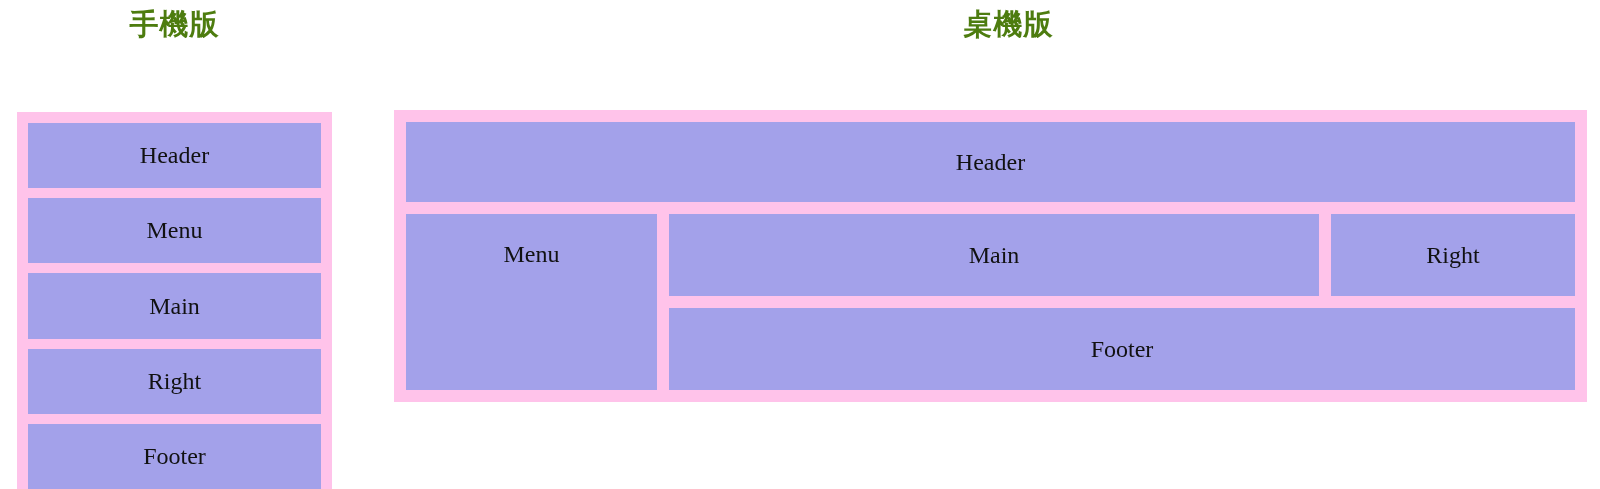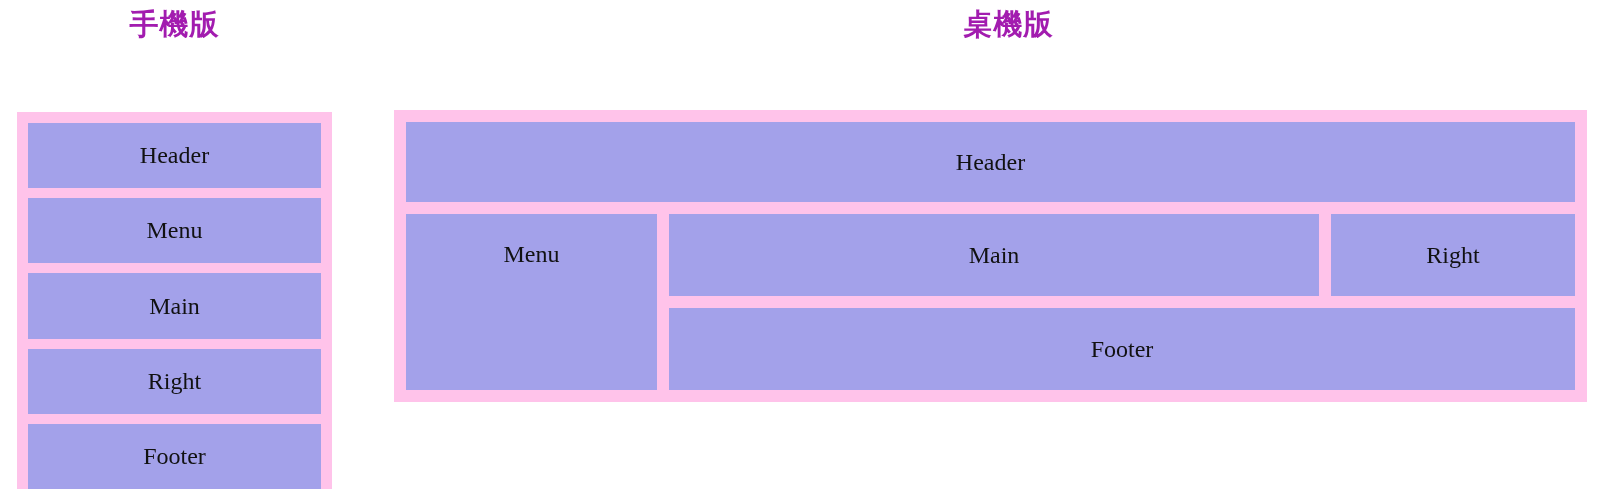--- a/index.html
+++ b/index.html
@@ -13,21 +13,21 @@
     overflow: hidden;
   }
   .layout-title {
     position: absolute;
     top: 4px;
     height: 40px;
     line-height: 40px;
     text-align: center;
     font-size: 29px;
     font-weight: bold;
-    color: #a21caf;
+    color: #4d7c0f;
     letter-spacing: 1px;
   }
   #mobile-title   { left: 17px;  width: 315px; }
   #desktop-title  { left: 412px; width: 1193px; }
 
   .pink-container {
     position: absolute;
     background: #ffc3ea;
     box-sizing: border-box;
     margin-top: 36px;

